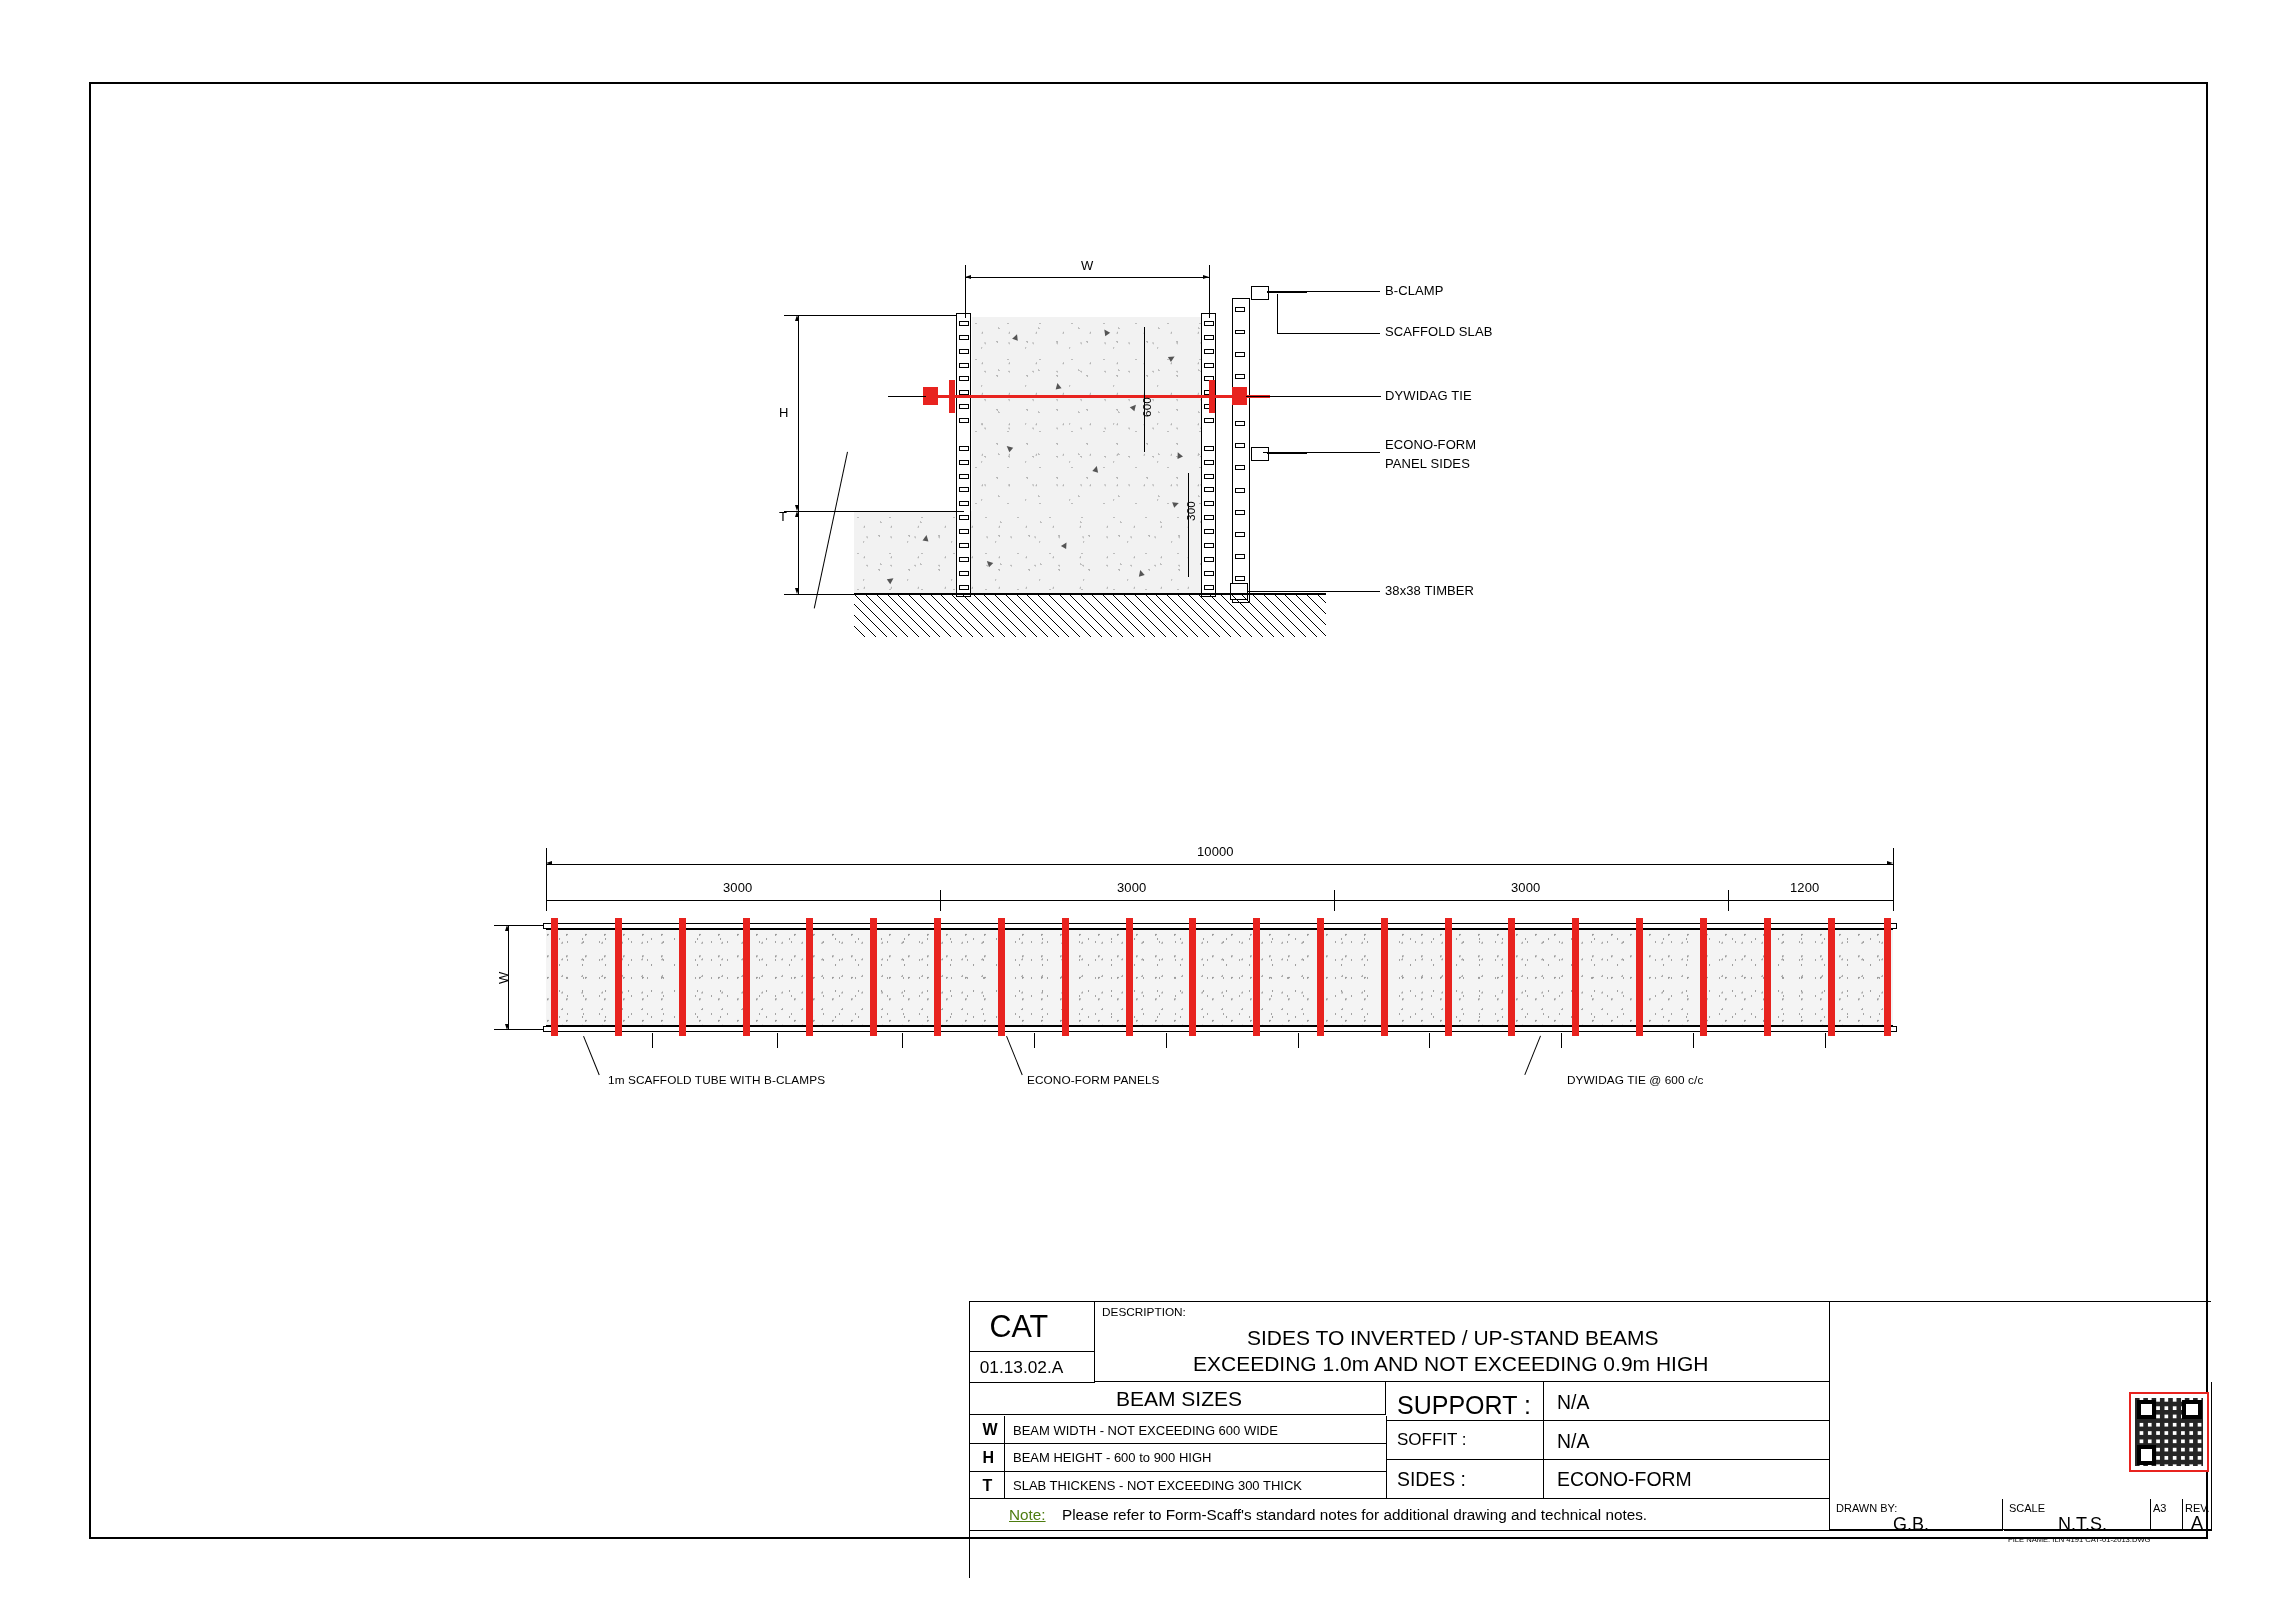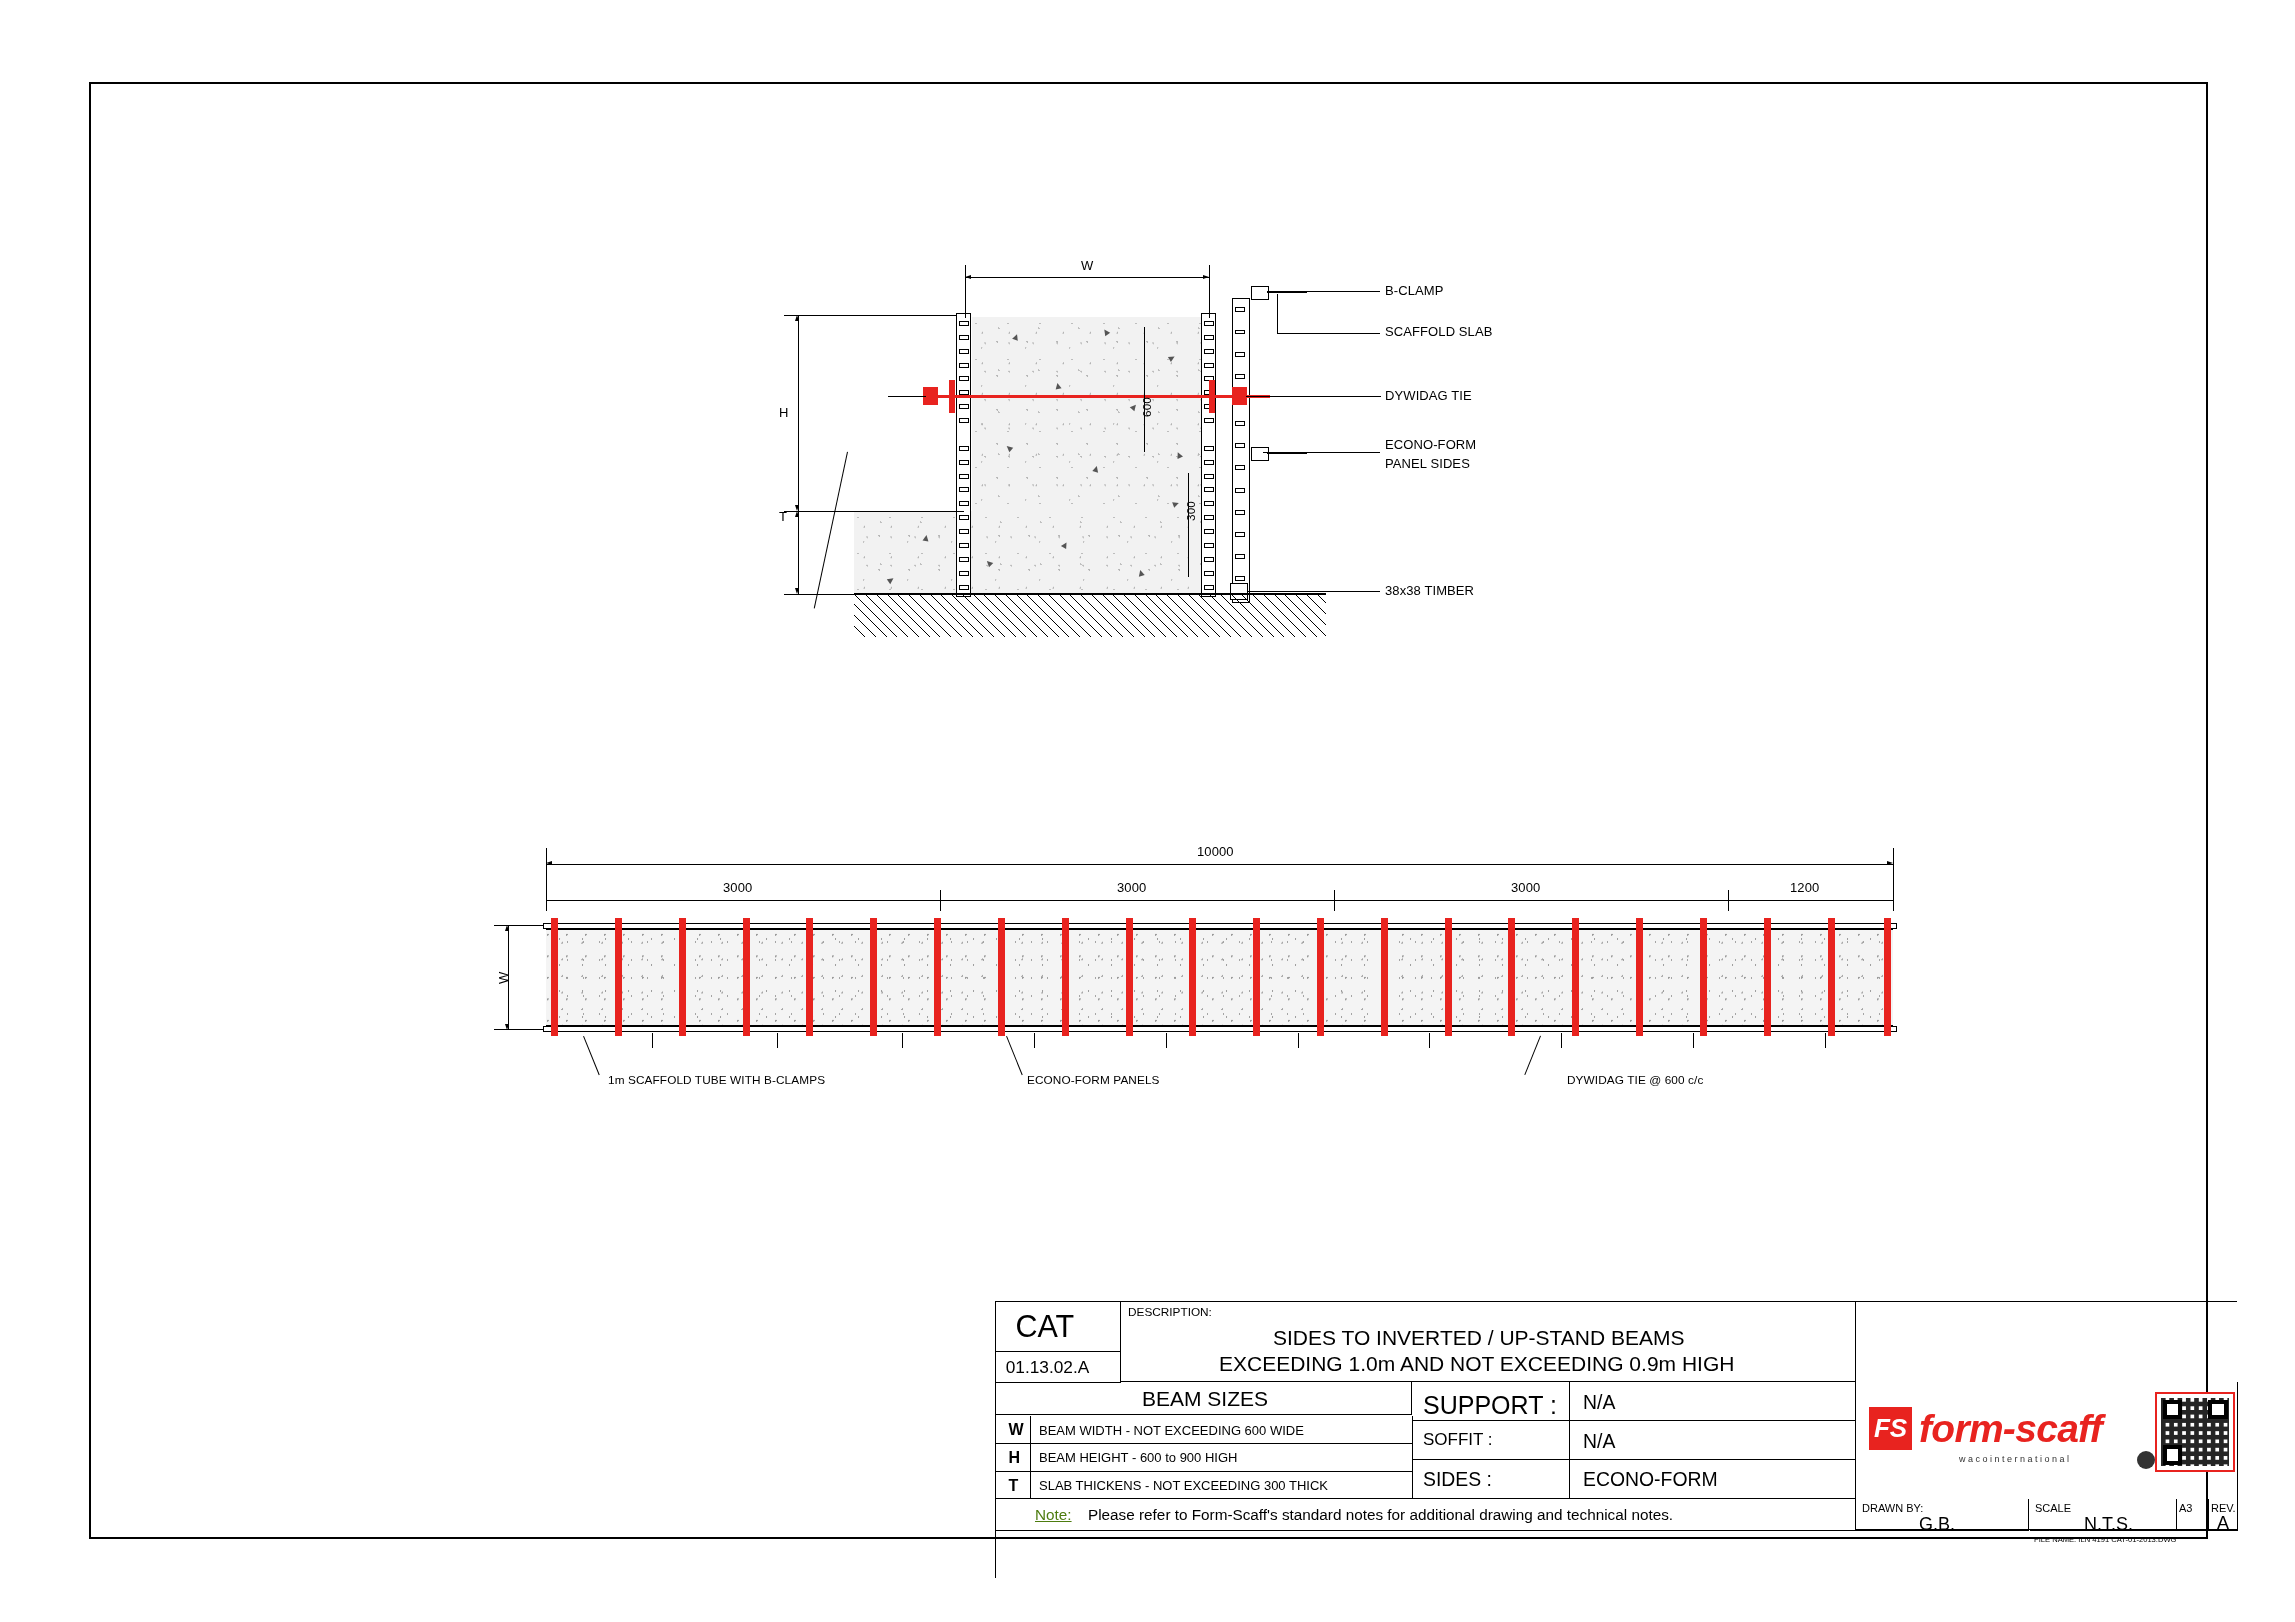--- a/index.html
+++ b/index.html
@@ -108,21 +108,20 @@
     position:absolute; height:6.2px; background:#fff; border:1px solid #000;
   }
 
   
   #title-block {
     position:absolute;
     left:878px; top:1217px;
     width:1242px; height:277px;
     border-left:1.7px solid #000;
     border-top:1.7px solid #000;
-    margin-left:26px;
   }
   #title-block .cell { position:absolute; border-right:1.4px solid #000; border-bottom:1.4px solid #000; }
   .tb-txt { position:absolute; font-size:14.6px; }
 
   .logo-box {
     position:absolute;
     background:#fff;
     border:1.4px solid #000;
   }
   .fs-mark {
@@ -416,28 +415,20 @@
     <div class="tb-txt" style="left:427px; top:166px; font-size:19.4px;">SIDES :</div>
     <div class="tb-txt" style="left:587px; top:166px; font-size:19.4px;">ECONO-FORM</div>
 
     <div class="cell" style="left:0; top:197px; width:860px; height:32px;"></div>
     <div class="tb-txt" style="left:39px; top:204px; font-size:15.3px; color:#4d7c0f;">
       <u>Note:</u>
     </div>
     <div class="tb-txt" style="left:92px; top:204px; font-size:15.3px;">Please refer to Form-Scaff's standard notes for additional drawing and technical notes.</div>
 
     <div class="cell" style="left:860px; top:80px; width:382px; height:148px;"></div>
-    <div class="logo-box" style="left:873px; top:92px; width:277px; height:87px; border:none;">
-      <div class="fs-mark" style="left:0; top:12.5px; width:43px; height:43px; font-size:26px;">
-        <span>FS</span>
-      </div>
-      <div style="position:absolute; left:50px; top:12.5px; font-size:39px; font-weight:bold; color:#e8231f; font-style:italic; letter-spacing:-0.7px;">form-scaff</div>
-      <div style="position:absolute; left:90px; top:60px; font-size:9px; color:#333;">w a c o   i n t e r n a t i o n a l</div>
-      <div style="position:absolute; left:268px; top:57px; width:18px; height:18px; border-radius:50%; background:#333;"></div>
-    </div>
     <div class="qr" style="left:1159px; top:90px; width:80px; height:80px;">
       <div class="qr-inner"></div>
       <div class="qr-eye" style="left:5.5px; top:5.5px;"></div>
       <div class="qr-eye" style="right:5.5px; top:5.5px;"></div>
       <div class="qr-eye" style="left:5.5px; bottom:5.5px;"></div>
     </div>
 
     <div class="cell" style="left:860px; top:197px; width:173px; height:32px;"></div>
     <div class="tb-txt" style="left:866px; top:200px; font-size:11px;">DRAWN BY:</div>
     <div class="tb-txt" style="left:923px; top:212px; font-size:18px;">G.B.</div>

